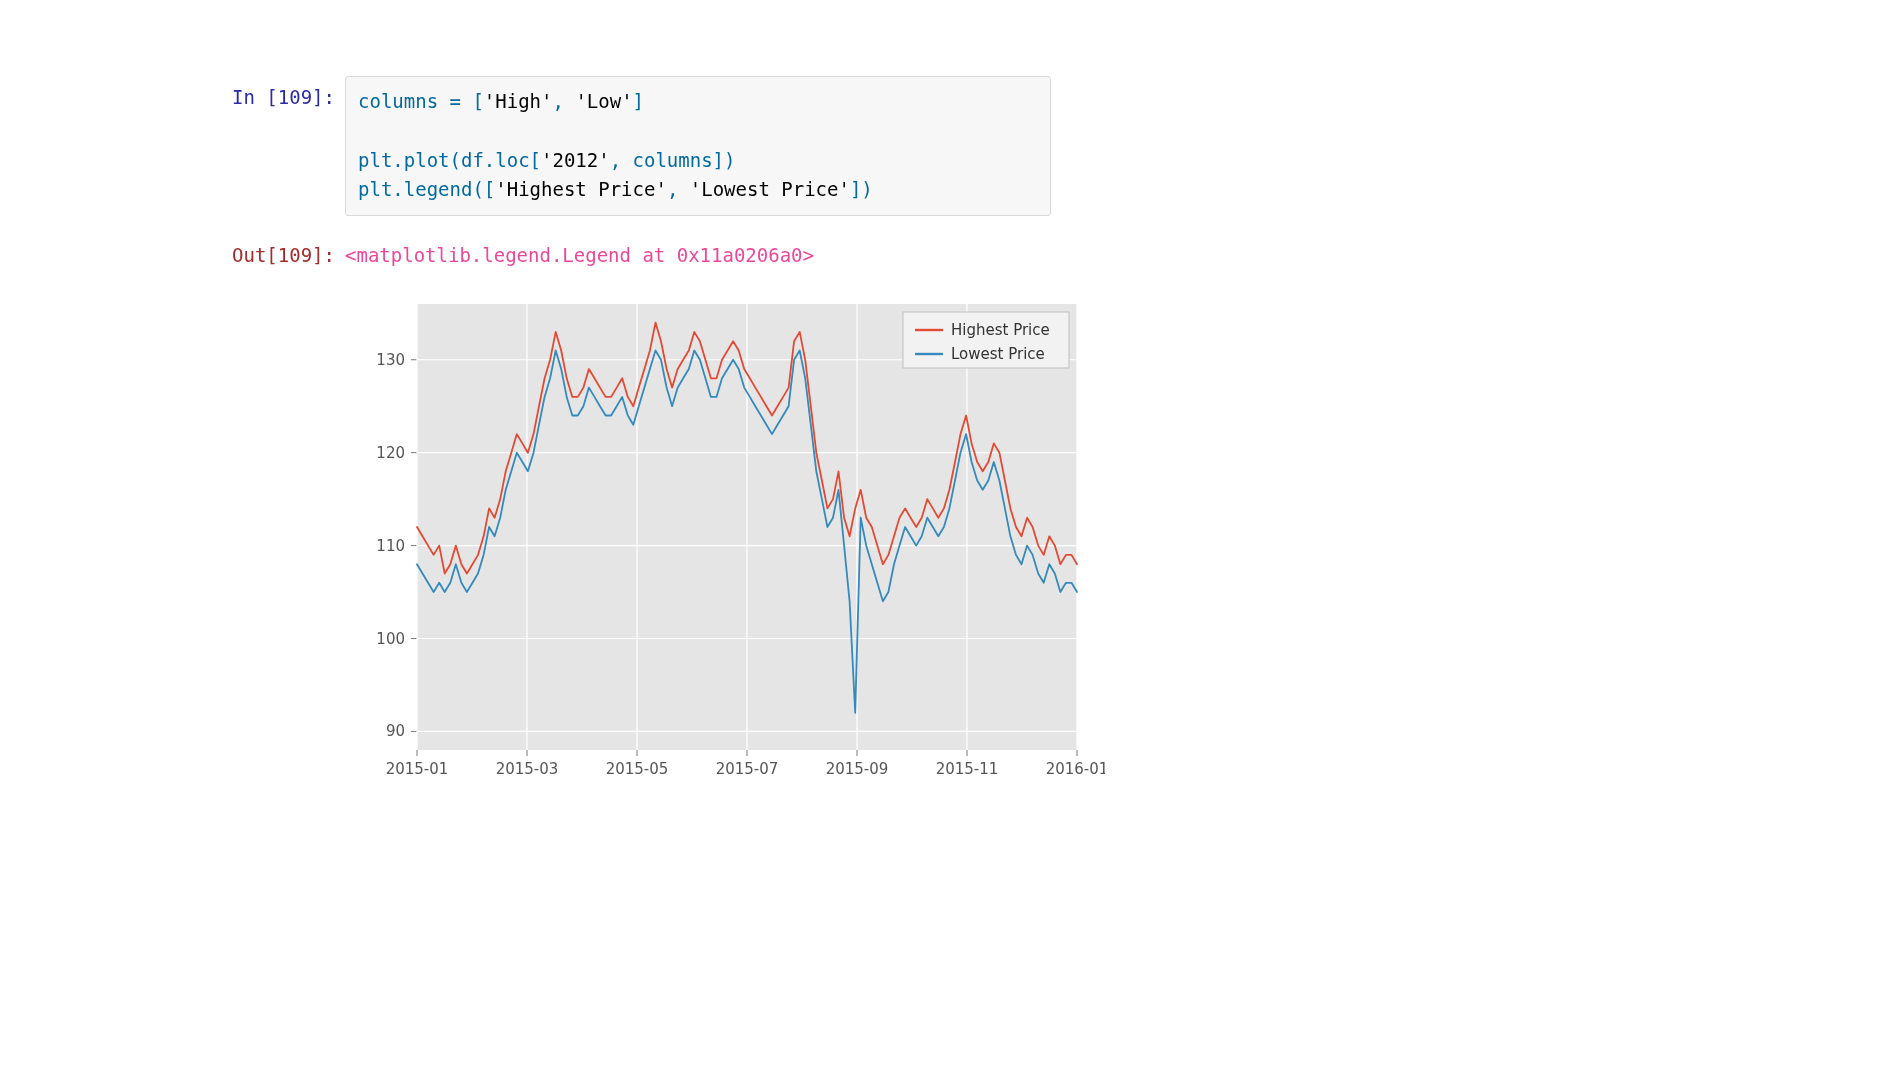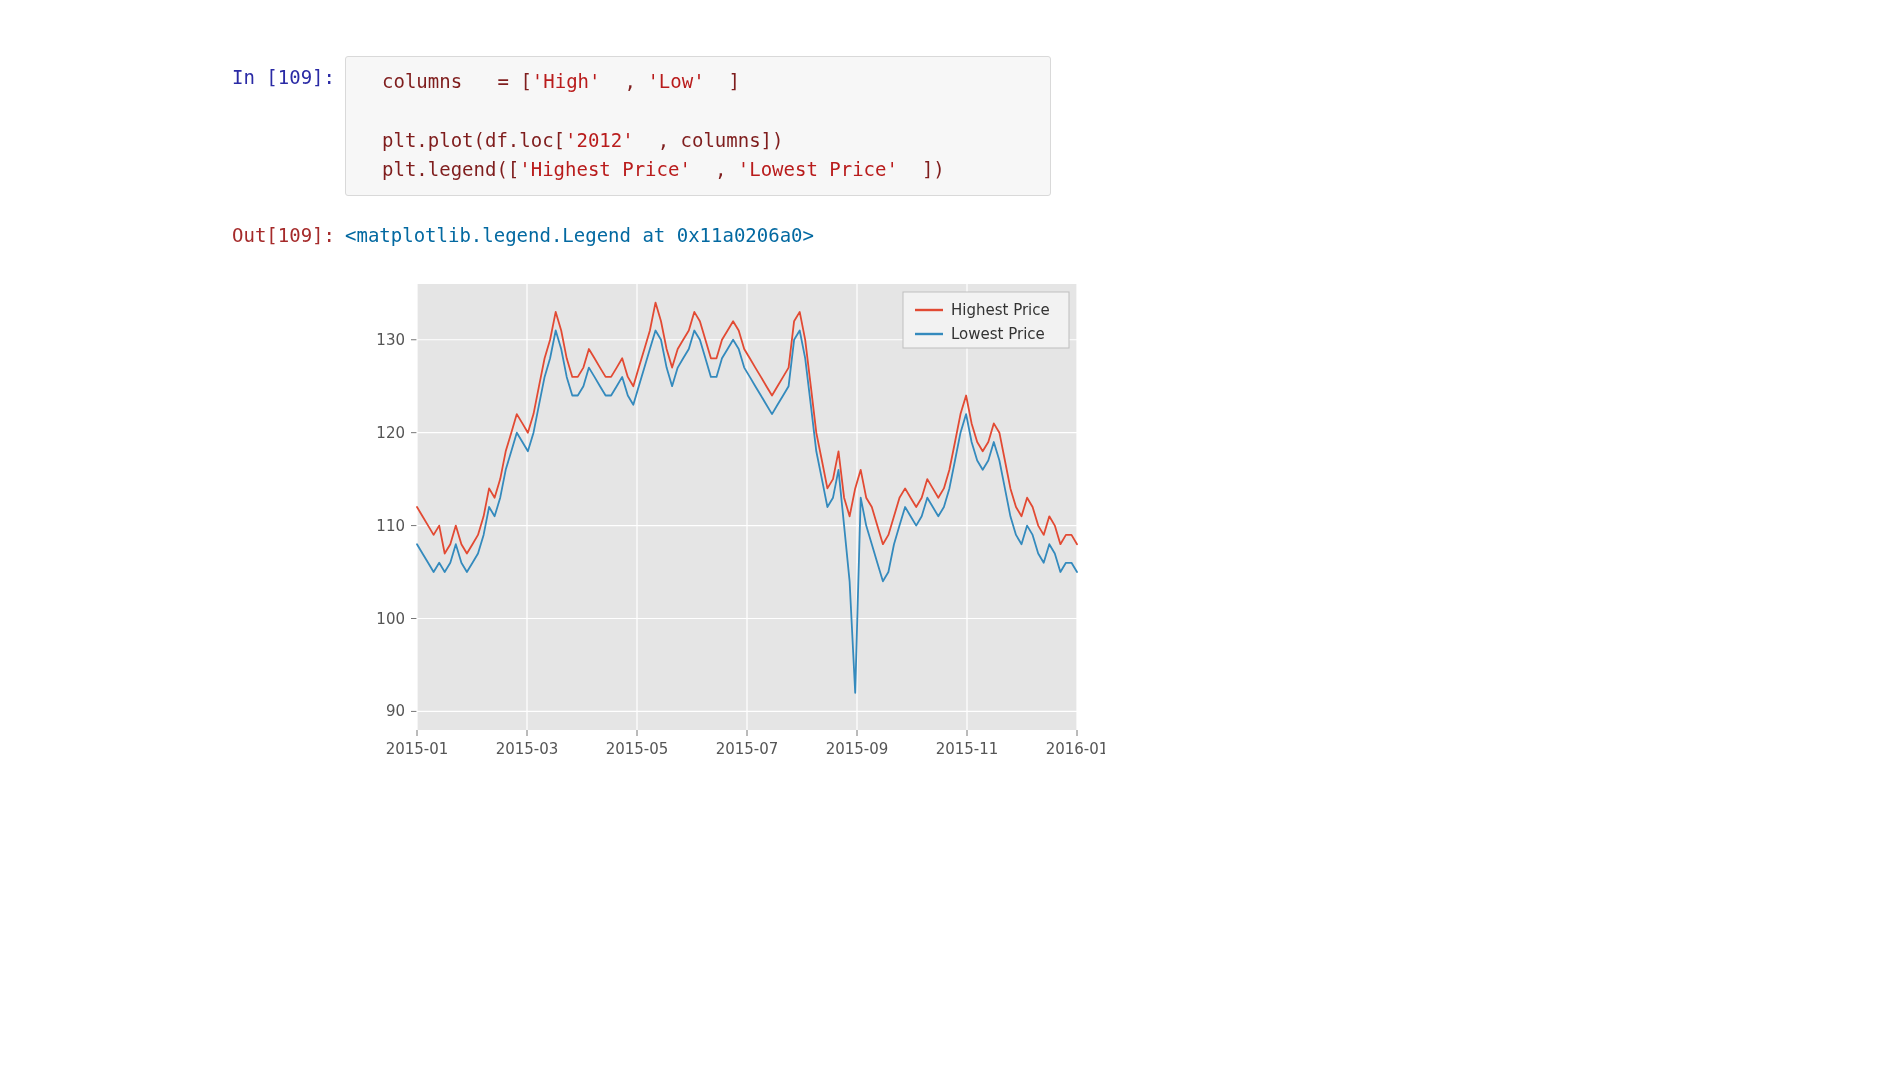--- a/index.html
+++ b/index.html
@@ -6,21 +6,21 @@
     margin: 0;
     padding: 0;
     background: #ffffff;
     font-family: "Helvetica Neue", Arial, sans-serif;
     color: #333;
     width: 1904px;
     height: 1072px;
     overflow: hidden;
   }
   .notebook {
-    padding: 56px 0 0 0;
+    padding: 76px 0 0 0;
   }
   .cell {
     display: flex;
     align-items: flex-start;
     margin-left: 220px;
   }
   .prompt {
     flex: 0 0 115px;
     text-align: right;
     font-family: "DejaVu Sans Mono", Menlo, Consolas, monospace;
@@ -35,27 +35,27 @@
     background: #f7f7f7;
     border: 1px solid #d9d9d9;
     border-radius: 3px;
     padding: 10px 12px;
     font-family: "DejaVu Sans Mono", Menlo, Consolas, monospace;
     font-size: 19px;
     line-height: 1.55;
     white-space: pre;
     width: 680px;
   }
-  .tok-str { color: #b91c1c; }
-  .tok-def { color: #7f1d1d; margin-left: 24px; }
+  .tok-str { color: #000000; }
+  .tok-def { color: #0369a1; }
   .out-text {
     font-family: "DejaVu Sans Mono", Menlo, Consolas, monospace;
     font-size: 19px;
     padding: 10px 0 0 0;
-    color: #0369a1;
+    color: #ec4899;
   }
   .plot-wrap {
     margin-top: 24px;
     margin-left: 345px;
   }
   svg { display: block; }
   .axis-tick-label {
     font-family: "DejaVu Sans", Arial, sans-serif;
     font-size: 15px;
     fill: #555;

